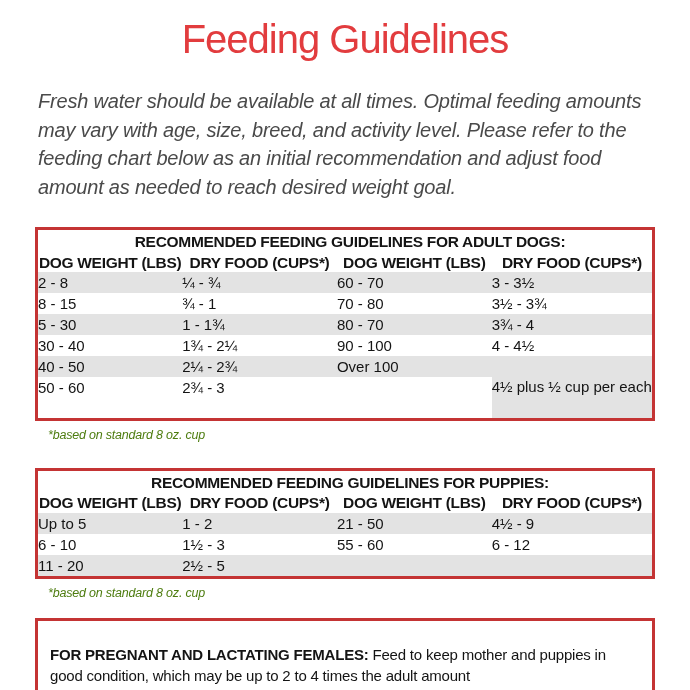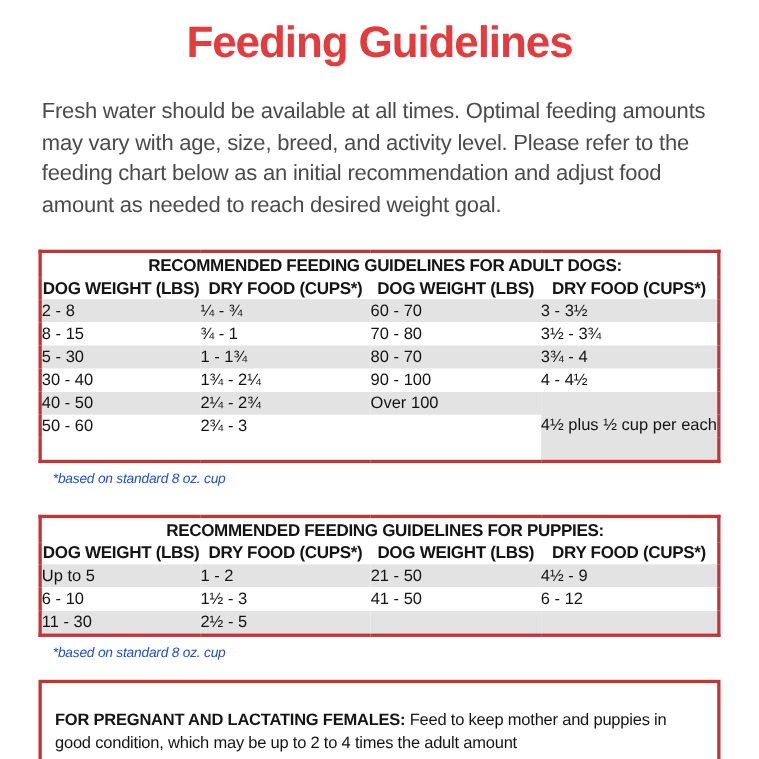--- a/index.html
+++ b/index.html
@@ -19,32 +19,33 @@
     overflow:hidden;
   }
   .page{width:690px;height:690px;position:relative;}
 
   .page-title{
     margin:16px 0 0 0;
     text-align:center;
     color:var(--red);
     font-size:40px;
     line-height:46px;
-    font-weight:700;
+    font-weight:400;
     letter-spacing:-1px;
   }
 
   .intro{
     margin:25px 0 0 38px;
     width:620px;
     font-size:20px;
     line-height:28.5px;
     letter-spacing:-0.2px;
     color:var(--body-ink);
     font-weight:400;
+    font-style:italic;
   }
 
   table.feed-table{
     margin:26px 0 0 35px;
     width:620px;
     border:3px solid var(--border-red);
     border-collapse:collapse;
     table-layout:fixed;
   }
   table.feed-table col.c1{width:145px;}
@@ -85,21 +86,21 @@
     line-height:20px;
     vertical-align:middle;
     font-size:15px;
     padding:0 6px;
   }
 
   .footnote{
     margin:7px 0 0 48px;
     font-size:12.5px;
     font-style:italic;
-    color:#1d4ed8;
+    color:#4d7c0f;
     letter-spacing:-0.2px;
   }
 
   .puppy-gap{margin-top:21px;}
 
   .note-box{
     margin:18px 0 0 35px;
     width:620px;
     border:3px solid var(--border-red);
     padding:23px 12px 7px 12px;
@@ -199,25 +200,25 @@
     </tr>
     <tr class="gray">
       <td>Up to 5</td>
       <td>1 - 2</td>
       <td>21 - 50</td>
       <td>4½ - 9</td>
     </tr>
     <tr>
       <td>6 - 10</td>
       <td>1½ - 3</td>
-      <td>41 - 50</td>
+      <td>55 - 60</td>
       <td>6 - 12</td>
     </tr>
     <tr class="gray">
-      <td>11 - 30</td>
+      <td>11 - 20</td>
       <td>2½ - 5</td>
       <td></td>
       <td></td>
     </tr>
   </tbody>
     </table>
   <div class="footnote">*based on standard 8 oz. cup</div>
 
   <div class="note-box">
     <span class="lead">FOR PREGNANT AND LACTATING FEMALES:</span><span> Feed to keep mother and puppies in good condition, which may be up to 2 to 4 times the adult amount</span>

